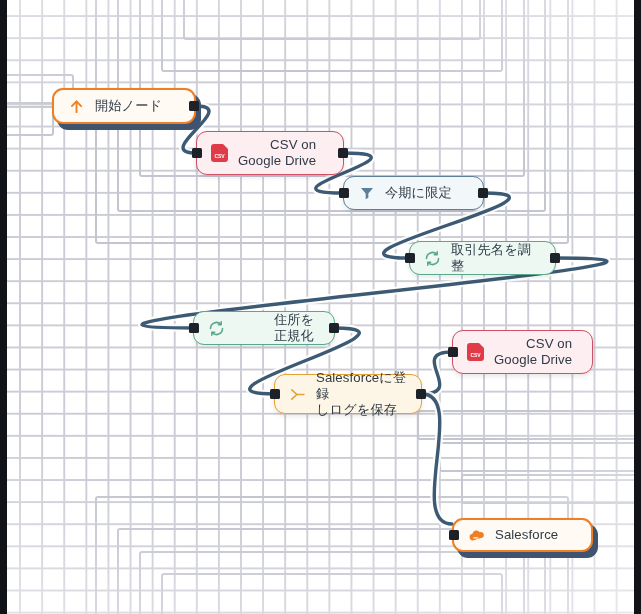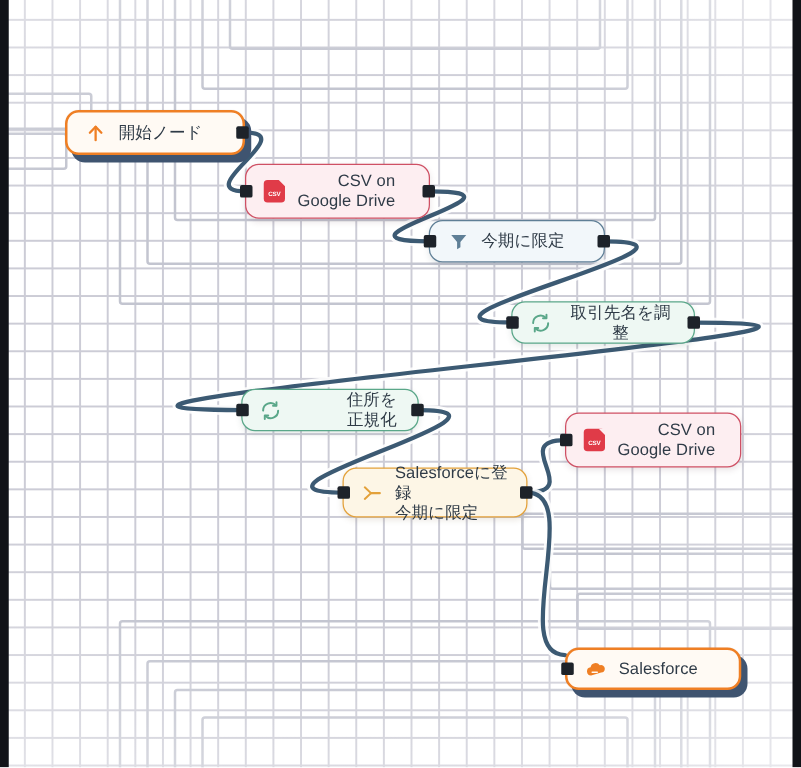--- a/index.html
+++ b/index.html
@@ -113,21 +113,20 @@
   }
   .node.v-filter {
     border: 1.7px solid #5f7f96;
     background: #f2f7fa;
     box-shadow: 0 2px 5px rgba(40,60,80,.13);
   }
   .node.v-transform {
     border: 1.7px solid #5aa789;
     background: #eef8f3;
     box-shadow: 0 2px 5px rgba(40,80,65,.13);
-    text-align: center;
   }
   .node.v-branch {
     border: 1.7px solid #e3a13a;
     background: #fdf6e6;
     box-shadow: 0 2px 5px rgba(90,70,25,.13);
   }
 
   
   .port {
     position: absolute;
@@ -269,21 +268,21 @@
       </div>
       <div class="node v-branch" style="left: 274px; top: 374px; width: 148px; height: 40px;">
         <span class="node-icon">
           <svg width="17" height="17" viewBox="0 0 24 24" fill="none" stroke="#e3a13a" stroke-width="2.3" stroke-linecap="round" stroke-linejoin="round">
             <path d="M21 12H11"></path>
             <path d="M11 12L4 5.5"></path>
             <path d="M11 12l-7 6.5"></path>
           </svg>
         </span>
         <span class="node-label">Salesforceに登録
-今期に限定</span>
+しログを保存</span>
         <span class="port in"></span>
         <span class="port out"></span>
       </div>
       <div class="node v-csv" style="left: 452px; top: 330px; width: 141px; height: 44px;">
         <span class="node-icon">
           <span class="csv-glyph"></span>
         </span>
         <span class="node-label">CSV on
 Google Drive</span>
         <span class="port in"></span>

